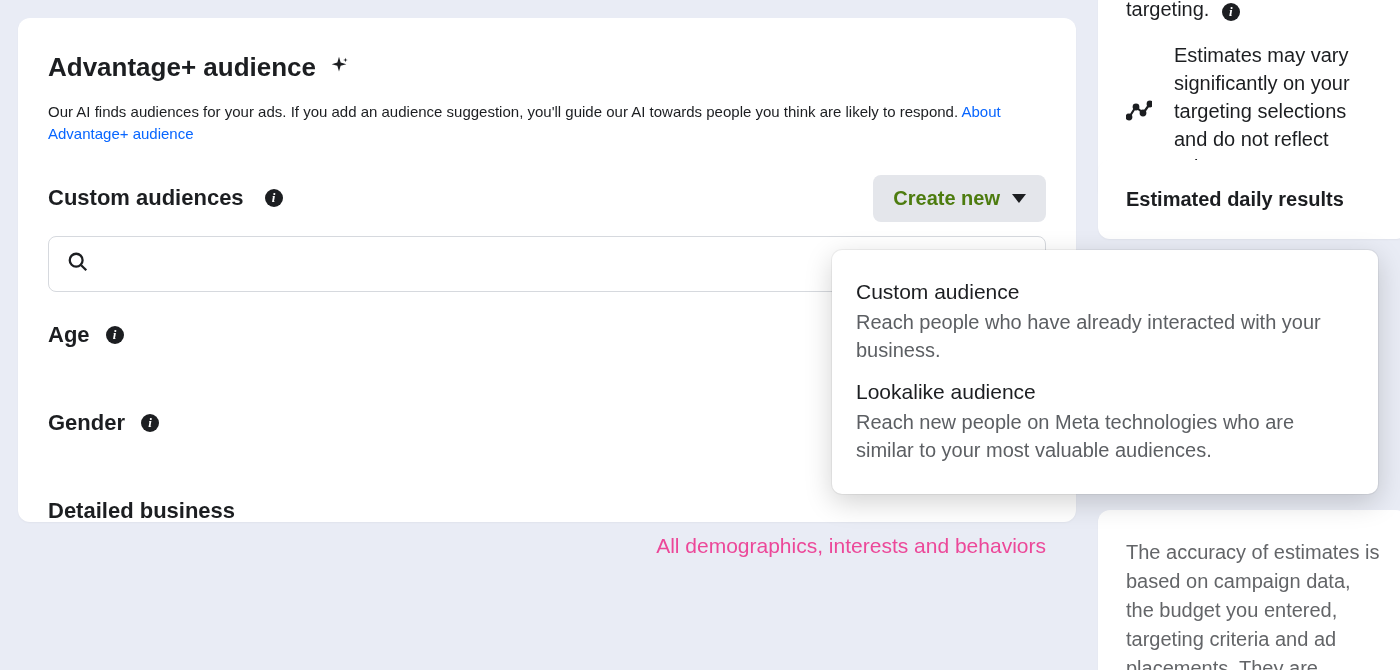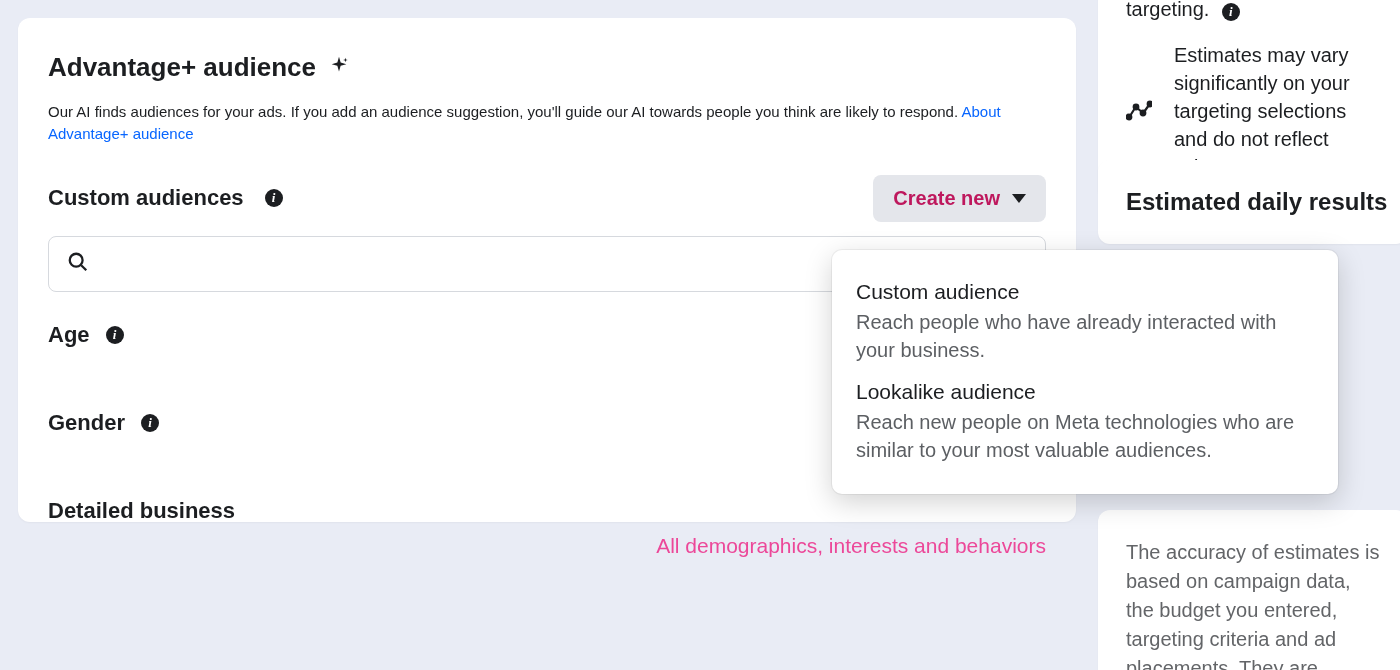--- a/index.html
+++ b/index.html
@@ -82,21 +82,21 @@
       font-style: italic;
       font-family: Georgia, serif;
     }
     .create-new-btn {
       background: #e4e6eb;
       border: none;
       border-radius: 8px;
       padding: 12px 20px;
       font-size: 20px;
       font-weight: 600;
-      color: #be185d;
+      color: #4d7c0f;
       display: flex;
       align-items: center;
       gap: 12px;
       cursor: pointer;
     }
     .caret-icon {
       width: 0;
       height: 0;
       border-left: 7px solid transparent;
       border-right: 7px solid transparent;
@@ -184,21 +184,21 @@
       position: absolute;
       left: 1098px;
       top: 160px;
       width: 310px;
       background: #ffffff;
       border-radius: 12px;
       padding: 28px 28px;
       box-shadow: 0 1px 2px rgba(0,0,0,0.04);
     }
     .side-title {
-      font-size: 24px;
+      font-size: 20px;
       font-weight: 700;
       color: #1c1e21;
       white-space: nowrap;
     }
     .side-panel-bottom {
       position: absolute;
       left: 1098px;
       top: 510px;
       width: 310px;
       background: #ffffff;
@@ -208,21 +208,21 @@
     }
     .side-body {
       font-size: 20px;
       color: #636568;
       line-height: 1.45;
     }
     .dropdown-popup {
       position: absolute;
       left: 832px;
       top: 250px;
-      width: 506px;
+      width: 546px;
       background: #ffffff;
       border-radius: 10px;
       box-shadow: 0 8px 28px rgba(0,0,0,0.18), 0 0 0 1px rgba(0,0,0,0.05);
       padding: 22px 24px;
       z-index: 100;
     }
     .dropdown-item {
       padding: 8px 0;
       cursor: pointer;
     }

